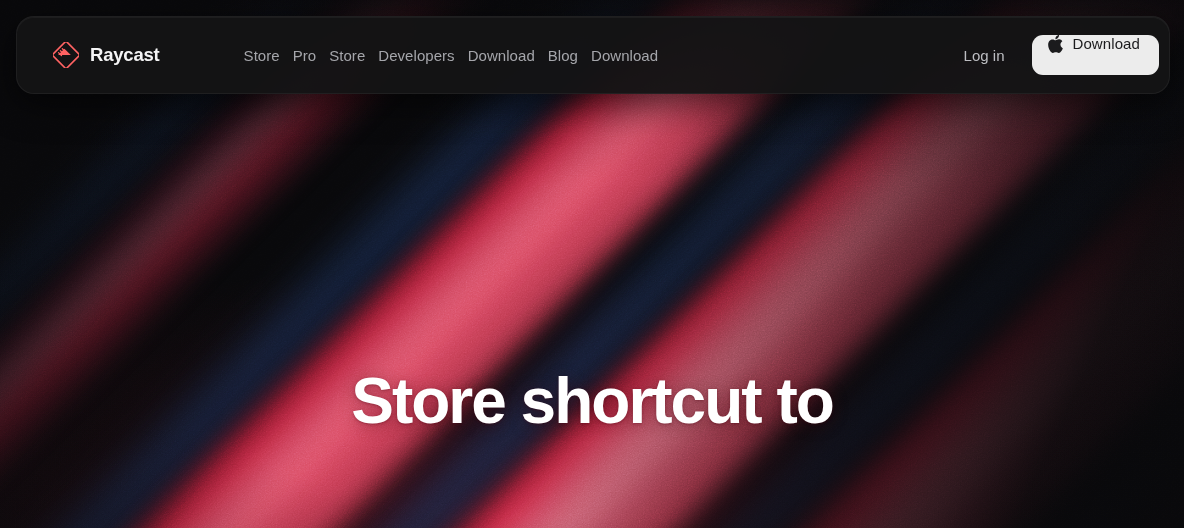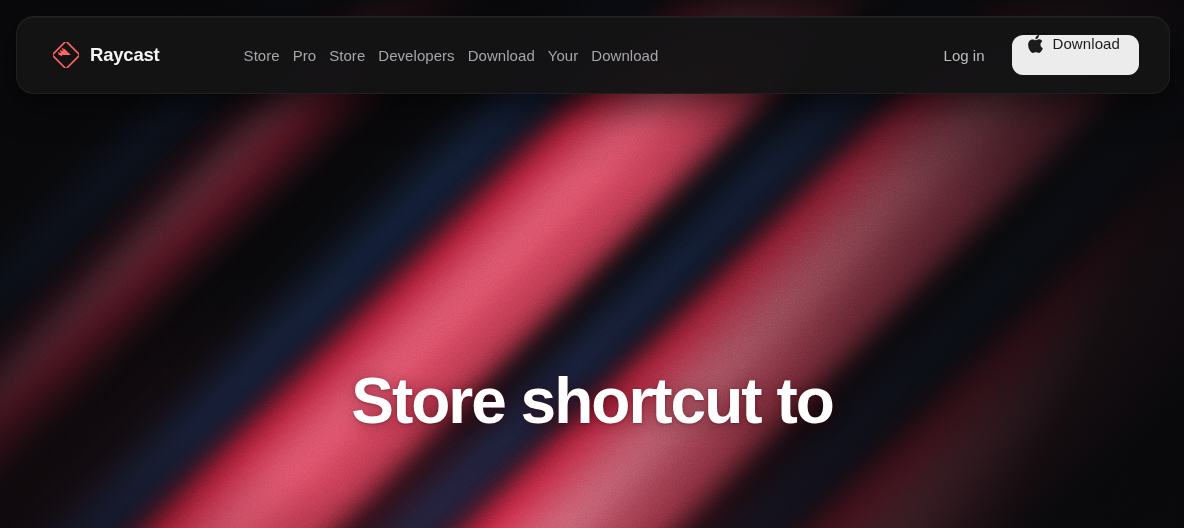--- a/index.html
+++ b/index.html
@@ -149,21 +149,21 @@
     text-decoration: none;
     white-space: nowrap;
     letter-spacing: 0.05px;
   }
 
   .header-right {
     display: flex;
     align-items: center;
     gap: 18px;
     margin-left: auto;
-    margin-right: 30px;
+    margin-right: 10px;
   }
   .login-link {
     color: #bdbec2;
     font-size: 15px;
     text-decoration: none;
     white-space: nowrap;
     padding: 6px 10px;
   }
   .download-btn {
     display: flex;
@@ -264,21 +264,21 @@
       </span>
       <span class="brand-name">Raycast</span>
     </a>
 
     <nav class="nav">
       <a class="nav-link" href="#">Store</a>
       <a class="nav-link" href="#">Pro</a>
       <a class="nav-link" href="#">Store</a>
       <a class="nav-link" href="#">Developers</a>
       <a class="nav-link" href="#">Download</a>
-      <a class="nav-link" href="#">Your</a>
+      <a class="nav-link" href="#">Blog</a>
       <a class="nav-link" href="#">Download</a>
     </nav>
 
     <div class="header-right">
       <a class="login-link" href="#">Log in</a>
 
       <button class="download-btn" type="button">
         <span style="display:flex;">
           <svg class="apple-icon" viewBox="0 0 814 1000" aria-hidden="true">
             <path fill="#1b1b1d" d="M788.1 340.9c-5.8 4.5-108.2 62.2-108.2 190.5 0 148.4 130.3 200.9 134.2 202.2-.6 3.2-20.7 71.9-68.7 141.9-42.8 61.6-87.5 123.1-155.5 123.1s-85.5-39.5-164-39.5c-76.5 0-103.7 40.8-165.9 40.8s-105.6-57-155.5-127C46.7 790.7 0 663 0 541.8c0-194.4 126.4-297.5 250.8-297.5 66.1 0 121.2 43.4 162.7 43.4 39.5 0 101.1-46 176.3-46 28.5 0 130.9 2.6 198.3 99.2zM554.1 159.4c31.1-36.9 53.1-88.1 53.1-139.3 0-7.1-.6-14.3-1.9-20.1-50.6 1.9-110.8 33.7-147.1 75.8-28.5 32.4-55.1 83.6-55.1 135.5 0 7.8 1.3 15.6 1.9 18.1 3.2.6 8.4 1.3 13.6 1.3 45.4 0 102.5-30.4 135.5-71.3z"></path>

